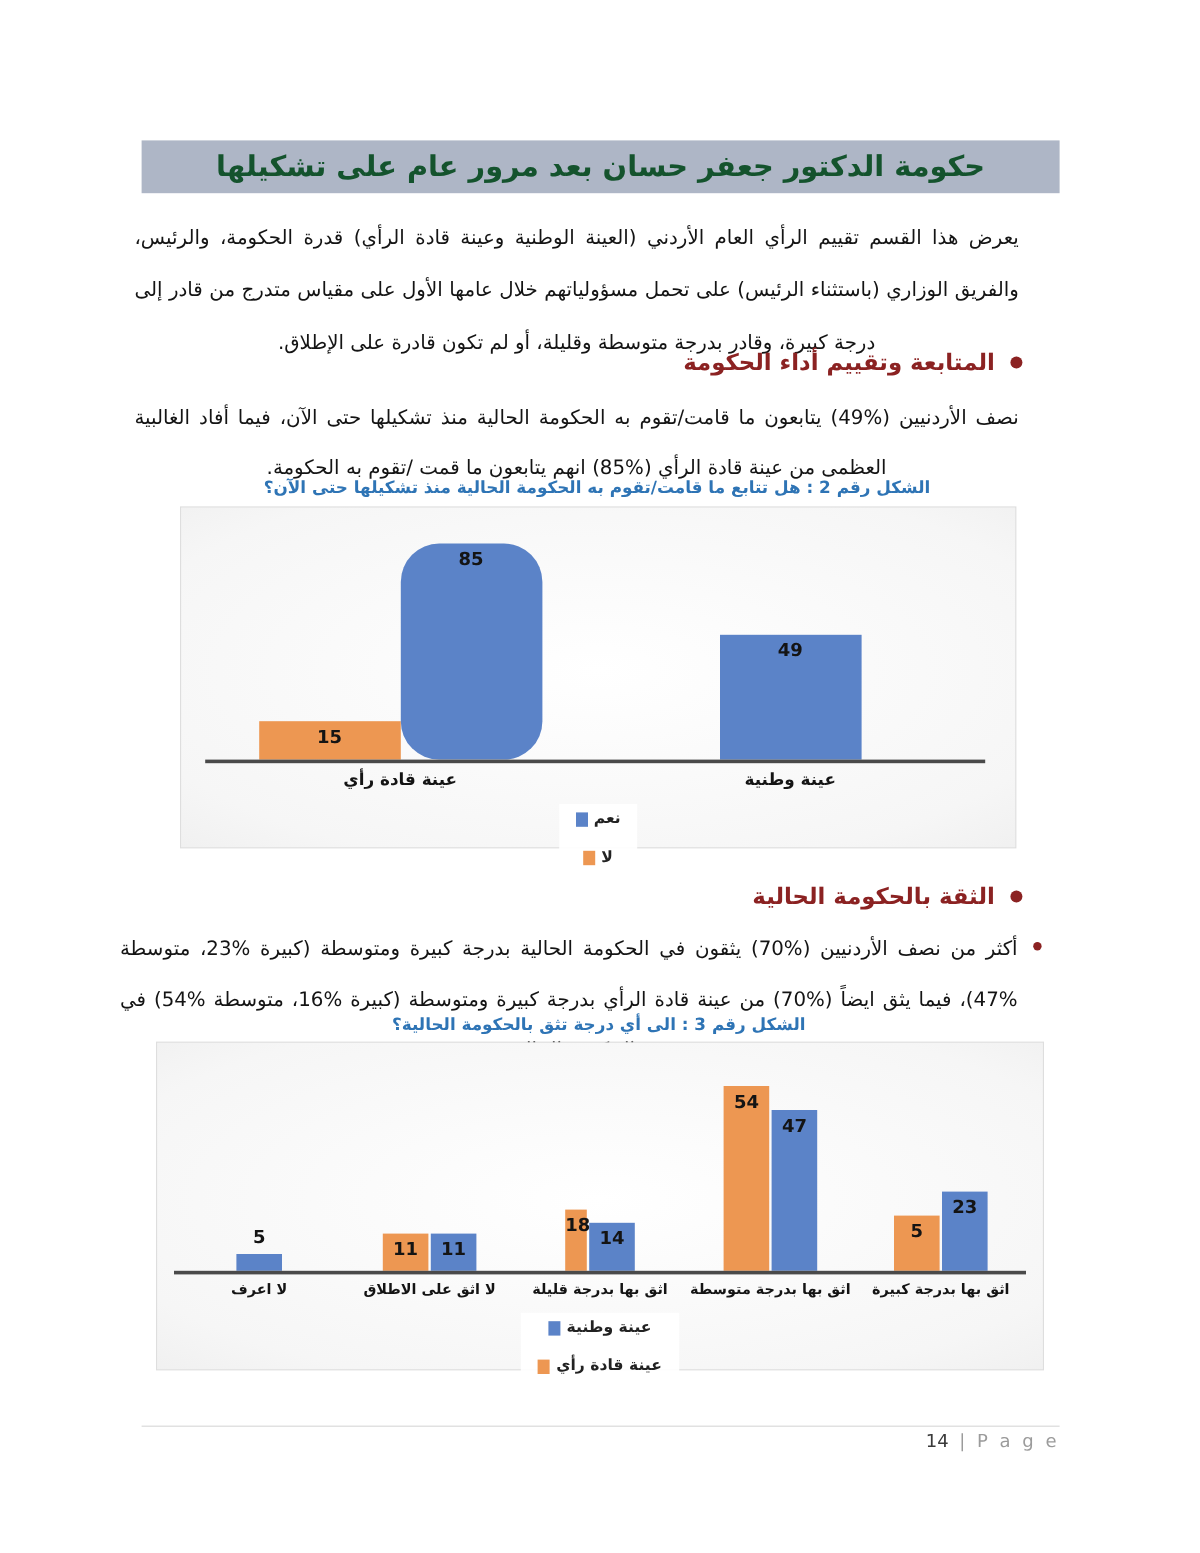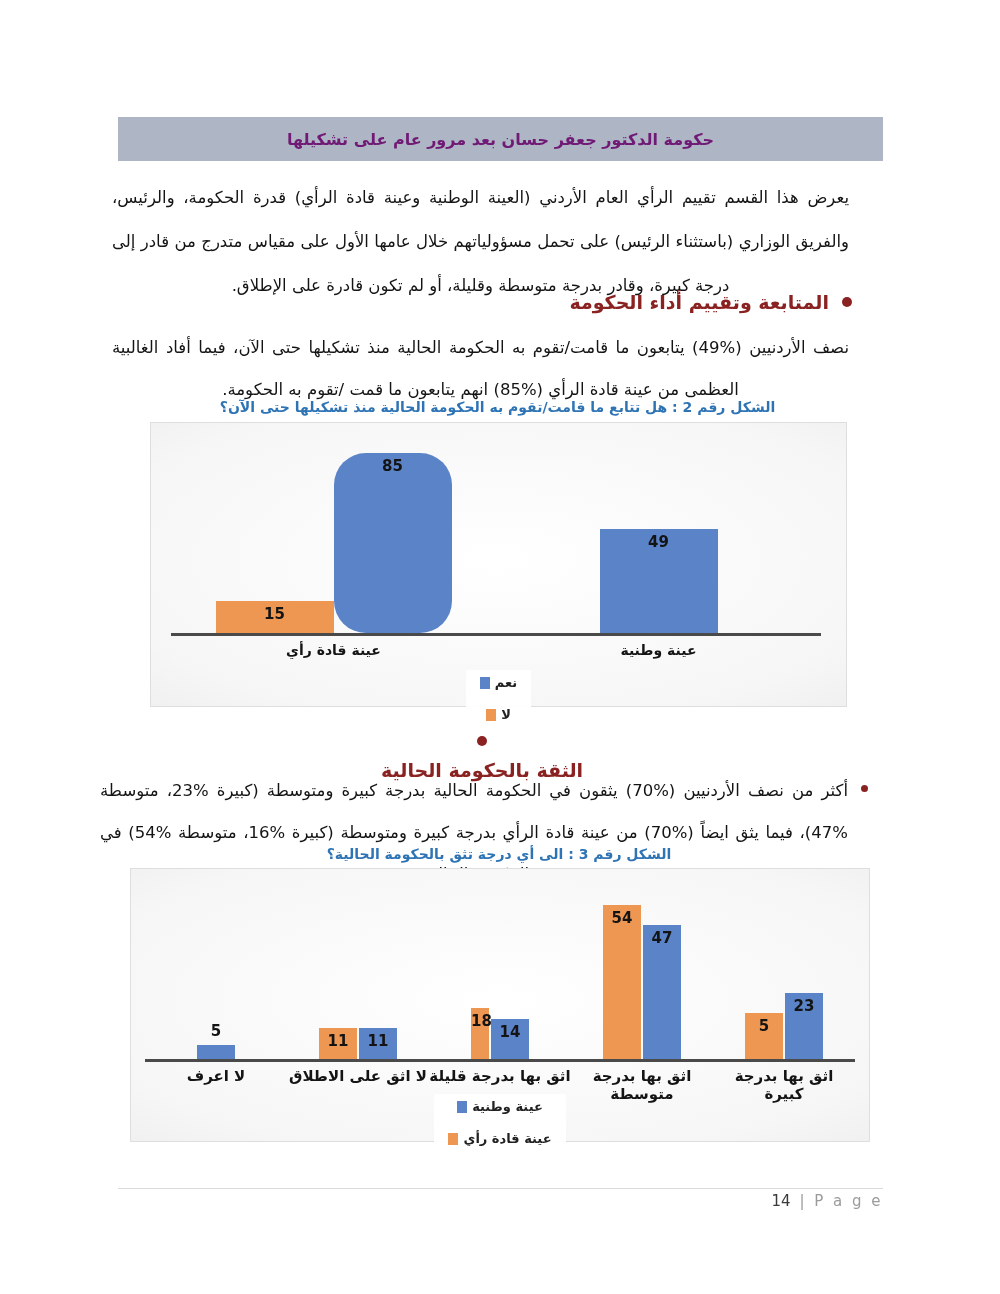--- a/index.html
+++ b/index.html
@@ -5,31 +5,31 @@
   html,body{margin:0;padding:0;}
   body{
     width:1000px;height:1294px;background:#ffffff;position:relative;
     font-family:"DejaVu Sans", sans-serif;color:#141414;overflow:hidden;
   }
   .abs{position:absolute;}
 
   
   #header-bar{left:118px;top:117px;width:765px;height:44px;background:#AEB6C6;
     display:flex;align-items:center;justify-content:center;}
-  #section-title{font-size:16px;font-weight:bold;color:#701a75;direction:rtl;}
+  #section-title{font-size:24px;font-weight:bold;color:#14532d;direction:rtl;}
 
   
   .para{direction:rtl;text-align:justify;text-align-last:center;color:#141414;}
   #intro-para{left:112px;top:176px;width:737px;font-size:16.5px;line-height:44px;}
   #para-follow{left:112px;top:327px;width:737px;font-size:16.5px;line-height:42px;}
 
   
   .heading-row{display:flex;align-items:center;gap:13px;direction:rtl;}
   #heading-1{left:112px;top:291px;width:740px;}
-  #heading-2{left:112px;top:736px;width:740px;flex-direction:column;}
+  #heading-2{left:112px;top:736px;width:740px;}
   .dot{width:10px;height:10px;border-radius:50%;background:#8B2222;flex:none;}
   .dot-small{width:7px;height:7px;border-radius:50%;background:#8B2222;flex:none;margin-top:15px;}
   .heading-text{font-size:19px;font-weight:bold;color:#8B2222;}
 
   #trust-bullet{left:100px;top:770px;width:768px;display:flex;gap:13px;direction:rtl;}
   #trust-bullet .text{flex:1;font-size:16.5px;line-height:42px;text-align:justify;text-align-last:center;}
 
   
   .caption{text-align:center;font-size:14px;font-weight:bold;color:#2E74B5;direction:rtl;}
   #caption-1{left:150px;top:399px;width:695px;}
@@ -45,21 +45,21 @@
   #chart1 .plot{left:20px;right:25px;top:0;height:210px;}
   #chart2 .plot{left:14px;right:14px;top:0;height:190px;}
   .axis{position:absolute;background:#4a4a4a;height:3px;}
   #chart1 .axis{left:20px;right:25px;top:210px;}
   #chart2 .axis{left:14px;right:14px;top:190px;}
   .cats{position:absolute;display:flex;}
   #chart1 .cats{left:20px;right:25px;top:219px;}
   #chart2 .cats{left:14px;right:14px;top:198px;}
   .cat{flex:1;text-align:center;font-weight:bold;color:#141414;direction:rtl;}
   #chart1 .cat{font-size:14px;}
-  #chart2 .cat{font-size:15px;}
+  #chart2 .cat{font-size:12px;}
 
   .cell{flex:1;display:flex;justify-content:center;align-items:flex-end;}
   #chart2 .cell{gap:2px;}
   .bar{position:relative;}
   .val{position:absolute;top:4px;left:0;right:0;text-align:center;
     font-weight:bold;font-size:15px;color:#141414;}
   .val.above{top:-23px;}
 
   .legend-row{position:absolute;left:0;right:0;display:flex;justify-content:center;}
   #chart1 .legend-row{top:247px;}

